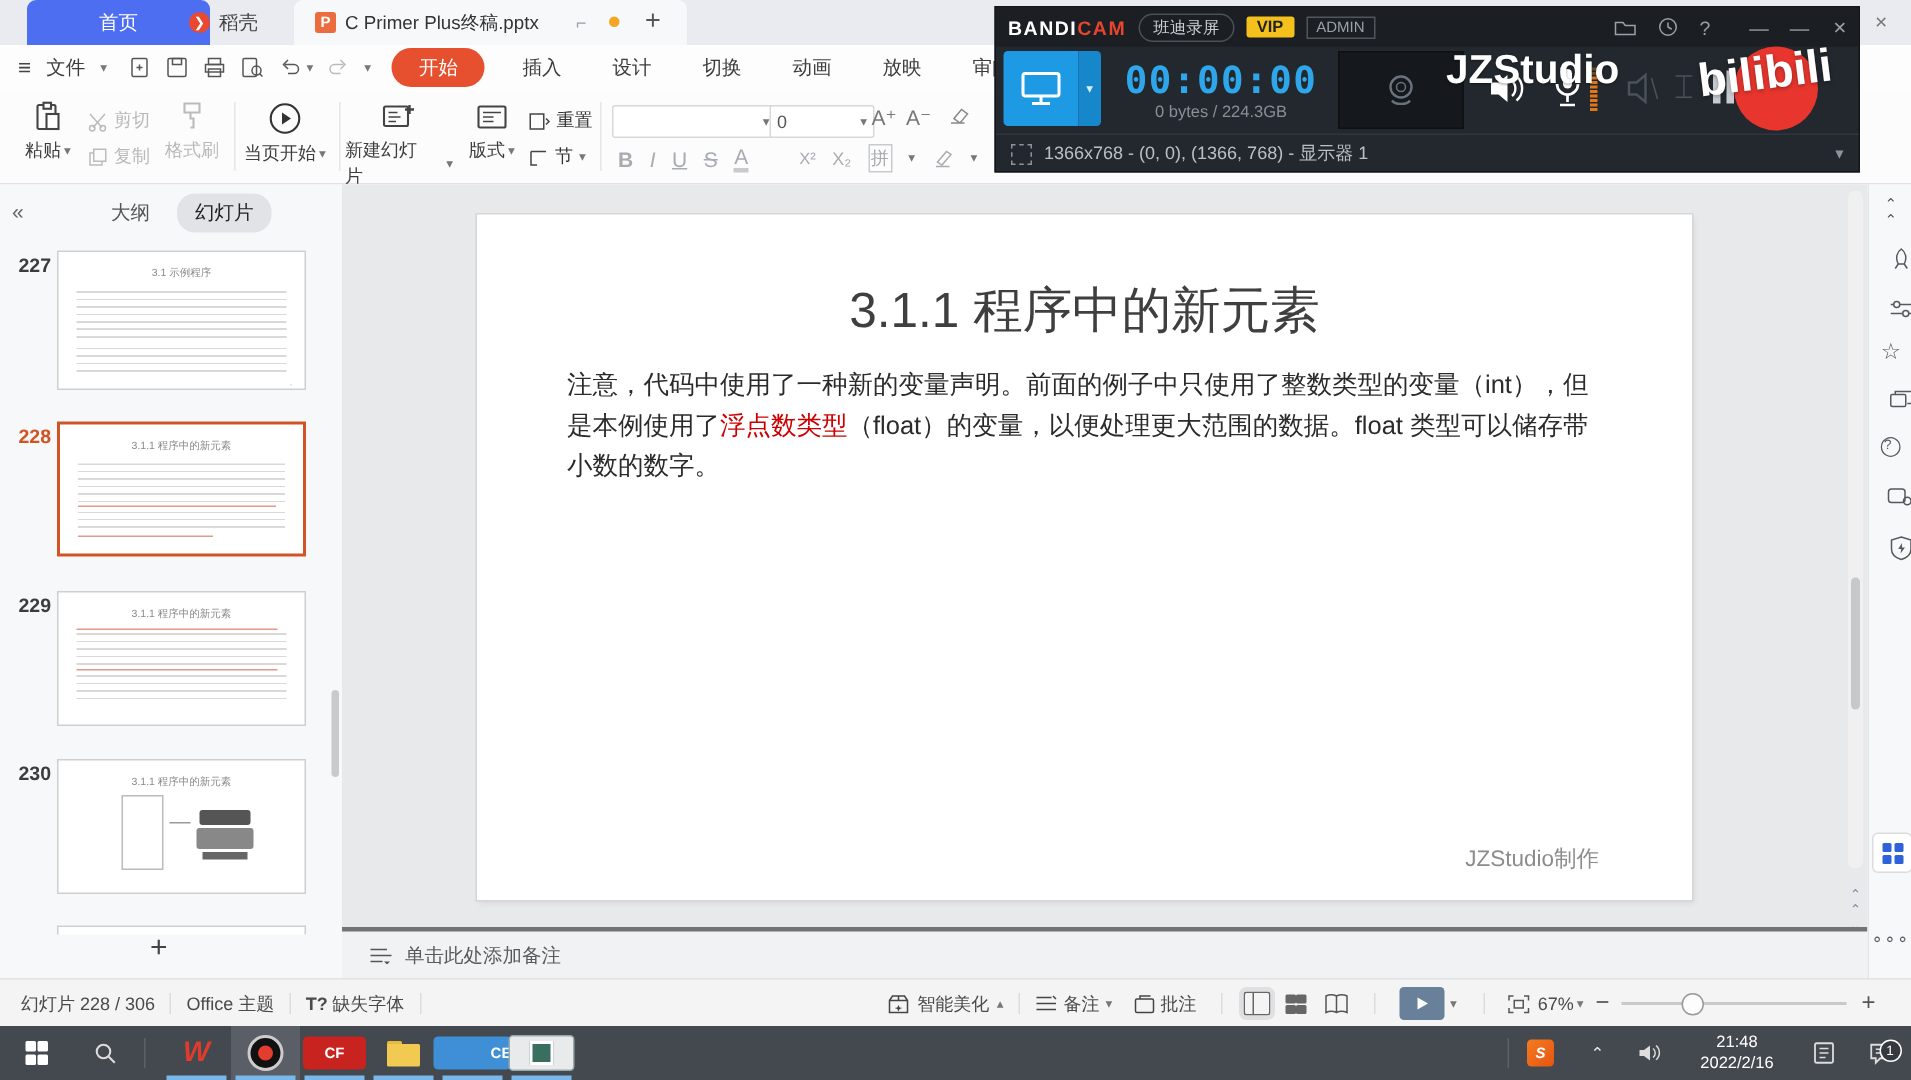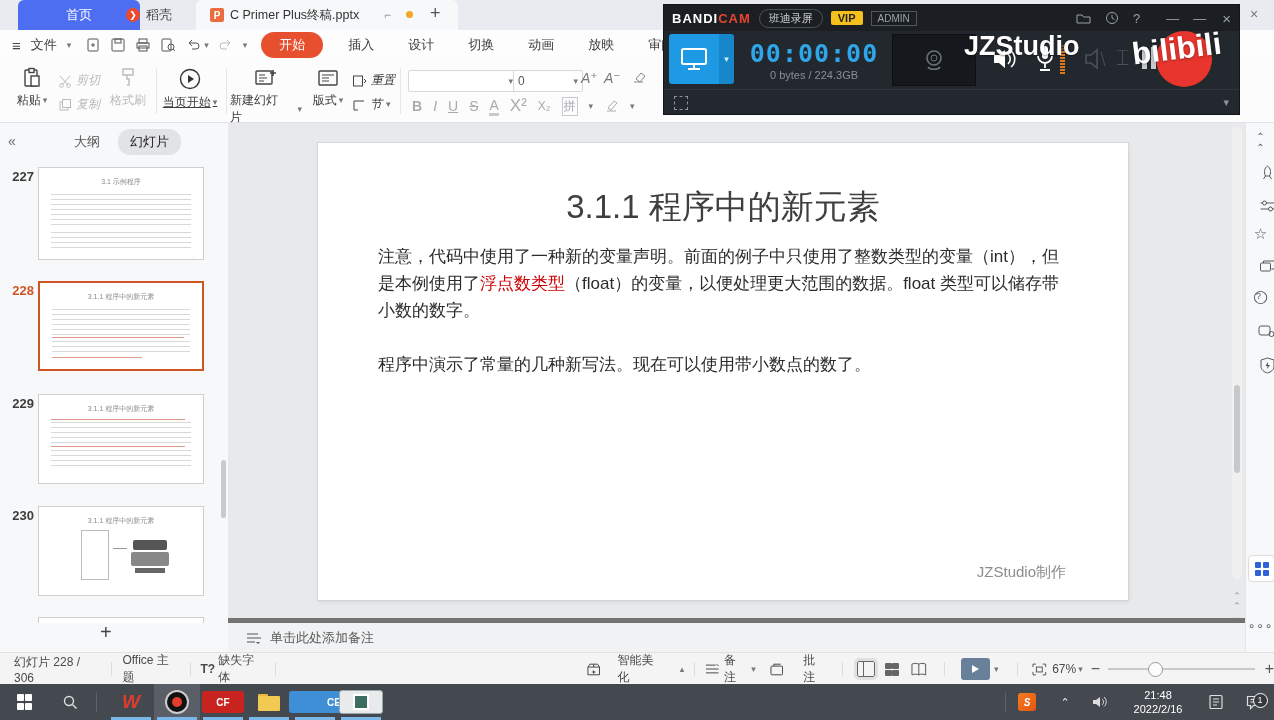--- a/index.html
+++ b/index.html
@@ -21,21 +21,21 @@
   .orange-dot{width:7px;height:7px;border-radius:50%;background:#f5a623;}
   
   .menurow{left:0;top:30px;width:1274px;height:30px;background:#fdfdfd;}
   .menu-item{font-size:13px;color:#3d3d3d;padding:3px 8px;margin:0 9px;white-space:nowrap;}
   .menu-pill{background:#e7502e;color:#fff;border-radius:13px;padding:4px 18px;margin:0 8px;font-size:13px;}
   .qat{color:#555;}
   .caret{font-size:9px;color:#777;line-height:1;}
   
   .ribbon{left:0;top:60px;width:1274px;height:62px;background:#fcfcfd;border-bottom:1px solid #e2e3e6;}
   .bigbtn{position:absolute;display:flex;flex-direction:column;align-items:center;font-size:12px;color:#3d3d3d;gap:3px;}
-  .smallbtn{position:absolute;display:flex;align-items:center;font-size:12px;gap:4px;font-style:italic;}
+  .smallbtn{position:absolute;display:flex;align-items:center;font-size:12px;gap:4px;}
   .disabled{color:#b9b9b9;}
   .vsep{position:absolute;width:1px;background:#e6e6e8;top:8px;height:46px;}
   .combo{position:absolute;height:20px;border:1px solid #d7d8db;background:#fff;border-radius:2px;
          display:flex;align-items:center;justify-content:space-between;font-size:12px;color:#555;padding:0 4px;}
   .fmt-letters{position:absolute;display:flex;align-items:center;gap:11px;font-size:14px;color:#a8abb0;}
   
   .leftpanel{left:0;top:123px;width:228px;height:529px;background:#f7f8f9;border-right:1px solid #e4e5e7;}
   .pane-tab{font-size:13px;color:#555;padding:4px 12px;border-radius:12px;}
   .pane-tab.active{background:#e2e3e6;color:#222;}
   .thumb{position:absolute;left:38px;width:166px;background:#fff;border:1px solid #cfcfcf;box-sizing:border-box;}
@@ -53,21 +53,21 @@
          box-shadow:0 0 0 1px #d6d6d6,1px 2px 4px rgba(0,0,0,.08);}
   .slide-title{position:absolute;left:0;top:42px;width:100%;text-align:center;font-size:33px;color:#3f3f3f;}
   .slide-body{position:absolute;left:60px;top:100px;width:695px;font-size:17px;line-height:27px;color:#2b2b2b;}
   .slide-body p{margin:0 0 27px 0;}
   .red{color:#cc0000;}
   .credit{position:absolute;right:62px;top:420px;font-size:15px;color:#8c8c8c;}
   .vscroll{position:absolute;right:3px;top:4px;width:10px;height:452px;background:#f0f0f1;border-radius:5px;}
   .vthumb{position:absolute;left:2px;top:258px;width:6px;height:88px;background:#c7c8ca;border-radius:3px;}
   .pagebtns{position:absolute;right:2px;top:468px;width:12px;color:#7d90b5;font-size:9px;text-align:center;line-height:10px;}
   
-  .notesbar{left:228px;top:618px;width:1017px;height:34px;background:#f1f2f3;border-top:5px solid #737373;
+  .notesbar{left:228px;top:618px;width:1017px;height:34px;background:#f1f2f3;border-top:3px solid #737373;
             display:flex;align-items:center;gap:8px;padding-left:18px;box-sizing:border-box;}
   .notes-text{font-size:13px;color:#5a5a5a;}
   
   .rightstrip{left:1245px;top:123px;width:29px;height:529px;background:#f7f8f9;border-left:1px solid #e4e5e7;}
   .strip-ic{position:absolute;left:0;width:29px;text-align:center;color:#55585c;}
   .apps-box{position:absolute;left:2px;top:432px;width:25px;height:25px;background:#fff;border:1px solid #dcdcdc;
             border-radius:4px;display:flex;align-items:center;justify-content:center;}
   .grid4{display:grid;grid-template-columns:6px 6px;grid-gap:2px;}
   .grid4 i{width:6px;height:6px;background:#2f62d8;border-radius:1px;}
   
@@ -229,21 +229,21 @@
         <path d="M5 2h10v6H5z M9 8v4h2v6h-2" fill="none" stroke="#bbb" stroke-width="1.4"></path>
       </svg>
     <span>格式刷</span>
   </div>
   <div class="vsep" style="left:156px;"></div>
   <div class="bigbtn" style="left:160px;top:7px;width:60px;">
     <svg width="24" height="24" viewBox="0 0 24 24">
         <circle cx="12" cy="12" r="9.5" fill="none" stroke="#333" stroke-width="1.4"></circle>
         <path d="M10 8l6 4-6 4z" fill="#333"></path>
       </svg>
-    <span class="row" style="gap:2px;text-decoration:underline;">
+    <span class="row" style="gap:2px;">
         <span>当页开始</span>
         <span class="caret">▾</span>
       </span>
   </div>
   <div class="vsep" style="left:226px;"></div>
   <div class="bigbtn" style="left:230px;top:7px;width:72px;">
     <svg width="24" height="22" viewBox="0 0 24 22">
         <rect x="2" y="4" width="16" height="13" rx="1" fill="none" stroke="#444" stroke-width="1.4"></rect>
         <path d="M5 8h6M5 11h8M5 14h5" stroke="#444"></path>
         <path d="M19 3v6M16 6h6" stroke="#444" stroke-width="1.6"></path>
@@ -292,21 +292,21 @@
     <svg width="15" height="14" viewBox="0 0 15 14">
         <path d="M5 9l5-6 4 3-5 6zM3 12h9" fill="none" stroke="#888"></path>
       </svg>
     </div>
   <div class="fmt-letters" style="left:412px;top:36px;">
     <span style="font-weight:bold;">B</span>
     <span style="font-style:italic;">I</span>
     <span style="text-decoration:underline;">U</span>
     <span style="text-decoration:line-through;">S</span>
     <span style="border-bottom:3px solid #c9cace;">A</span>
-    <span style="font-size:17px;">X²</span>
+    <span style="font-size:11px;margin-left:23px;">X²</span>
     <span style="font-size:12px;">X₂</span>
     <span style="font-size:12px;border:1px solid #c9cace;padding:0 1px;">拼</span>
     <span class="caret">▾</span>
     <svg width="15" height="14" viewBox="0 0 15 14">
         <path d="M4 9l6-7 3 2-6 7zM3 12h9" fill="none" stroke="#a8abb0"></path>
       </svg>
     <span class="caret">▾</span>
   </div>
 </div>
 
@@ -358,21 +358,20 @@
   <div class="thumb" style="top:494px;height:6px;border-bottom:none;"></div>
   <div class="abs" style="left:100px;top:498px;font-size:20px;color:#444;">+</div>
   <div class="abs" style="left:221px;top:337px;width:5px;height:58px;background:#c9cacc;border-radius:3px;"></div>
 </div>
 
 <div class="abs slidearea">
   <div class="slide">
     <div class="slide-title">3.1.1 程序中的新元素</div>
     <div class="slide-body">
       <p><span>注意，代码中使用了一种新的变量声明。前面的例子中只使用了整数类型的变量（int），但是本例使用了</span><span class="red">浮点数类型</span><span>（float）的变量，以便处理更大范围的数据。float 类型可以储存带小数的数字。</span></p>
-      <p><span>程序中演示了常量的几种新写法。现在可以使用带小数点的数了。</span></p>
     </div>
     <div class="credit">JZStudio制作</div>
   </div>
   <div class="vscroll">
     <div class="vthumb"></div>
   </div>
   <div class="pagebtns">⌃<br>⌃<br><span style="display:inline-block;transform:rotate(180deg);">⌃<br>⌃</span></div>
 
 </div>
 
@@ -422,38 +421,38 @@
 
 <div class="abs statusbar row">
   <span style="margin-left:14px;">幻灯片 228 / 306</span>
   <span class="sb-sep"></span>
   <span>Office 主题</span>
   <span class="sb-sep"></span>
   <span style="font-weight:bold;margin-right:3px;">T?</span>
   <span>缺失字体</span>
   <span class="sb-sep"></span>
 
-  <span class="row" style="margin-left:300px;gap:16px;">
+  <span class="row" style="margin-left:300px;gap:5px;">
     <svg width="16" height="14" viewBox="0 0 16 14">
         <path d="M2 5h12v8H2zM2 5l2-3h8l2 3M8 2v3" fill="none" stroke="#444"></path>
         <path d="M8 8l.8 1.6L10.5 10l-1.7.6L8 12.4 7.2 10.6 5.5 10l1.7-.4z" fill="#444"></path>
       </svg>
     <span>智能美化</span>
     <span class="caret">▴</span>
   </span>
   <span class="sb-sep"></span>
   <span class="row" style="gap:4px;">
     <svg width="15" height="12" viewBox="0 0 15 12">
         <path d="M1 2h10M1 6h13M1 10h13" stroke="#444" fill="none"></path>
         <path d="M12 1l2 2" stroke="#444"></path>
       </svg>
     <span>备注</span>
     <span class="caret">▾</span>
   </span>
-  <span class="row" style="gap:20px;margin-left:14px;">
+  <span class="row" style="gap:4px;margin-left:14px;">
     <svg width="14" height="13" viewBox="0 0 14 13">
         <rect x="1" y="3" width="12" height="9" rx="1" fill="none" stroke="#444"></rect>
         <path d="M4 3V1h7" stroke="#444" fill="none"></path>
       </svg>
     <span>批注</span>
   </span>
   <span class="sb-sep" style="margin-left:16px;"></span>
   <span class="viewic sel" style="margin:0 4px;">
       <span style="display:block;width:5px;height:100%;border-right:1px solid #666;"></span>
     </span>
@@ -632,16 +631,17 @@
     <span class="abs" style="left:478px;top:16px;display:flex;gap:4px;">
       <i style="width:5px;height:22px;background:#c8ccd0;display:block;"></i>
         <i style="width:5px;height:22px;background:#c8ccd0;display:block;"></i>
     </span>
     <div class="bc-rec"></div>
     <div class="bc-watermark">JZStudio</div>
     <div class="bc-bili">bilibili</div>
   </div>
   <div class="bc-bottom">
     <span class="dashed-rect"></span>
+    <span class="bc-region">1366x768 - (0, 0), (1366, 768) - 显示器 1</span>
     <span style="flex:1;"></span>
     <span style="color:#8b949c;font-size:11px;">▾</span>
   </div>
 </div>
 
 </body></html>

